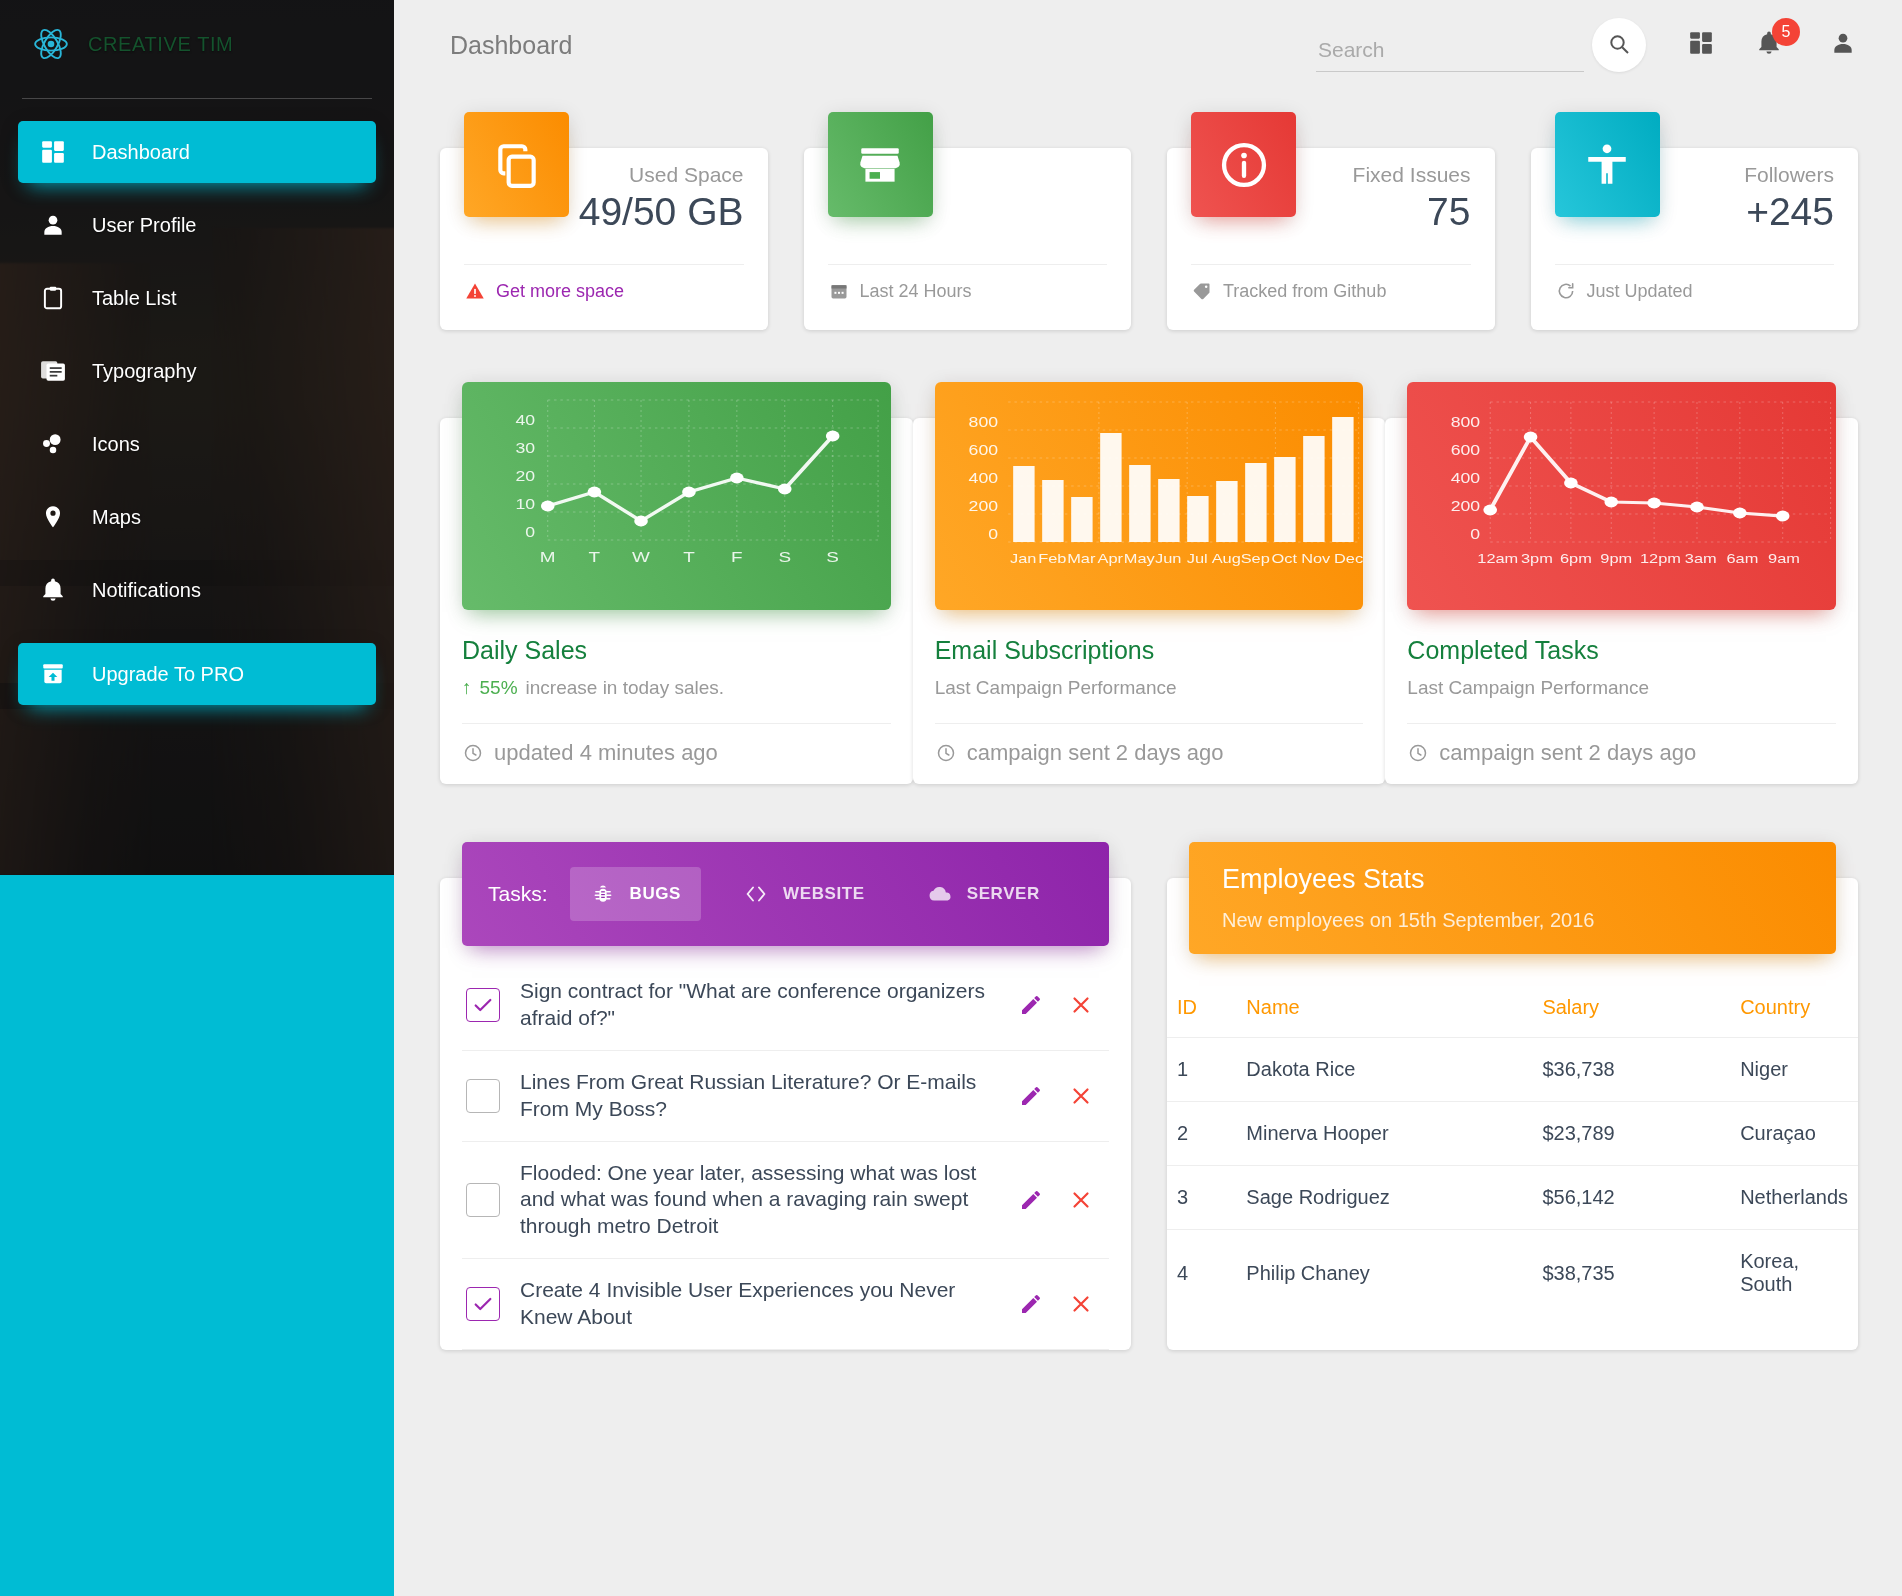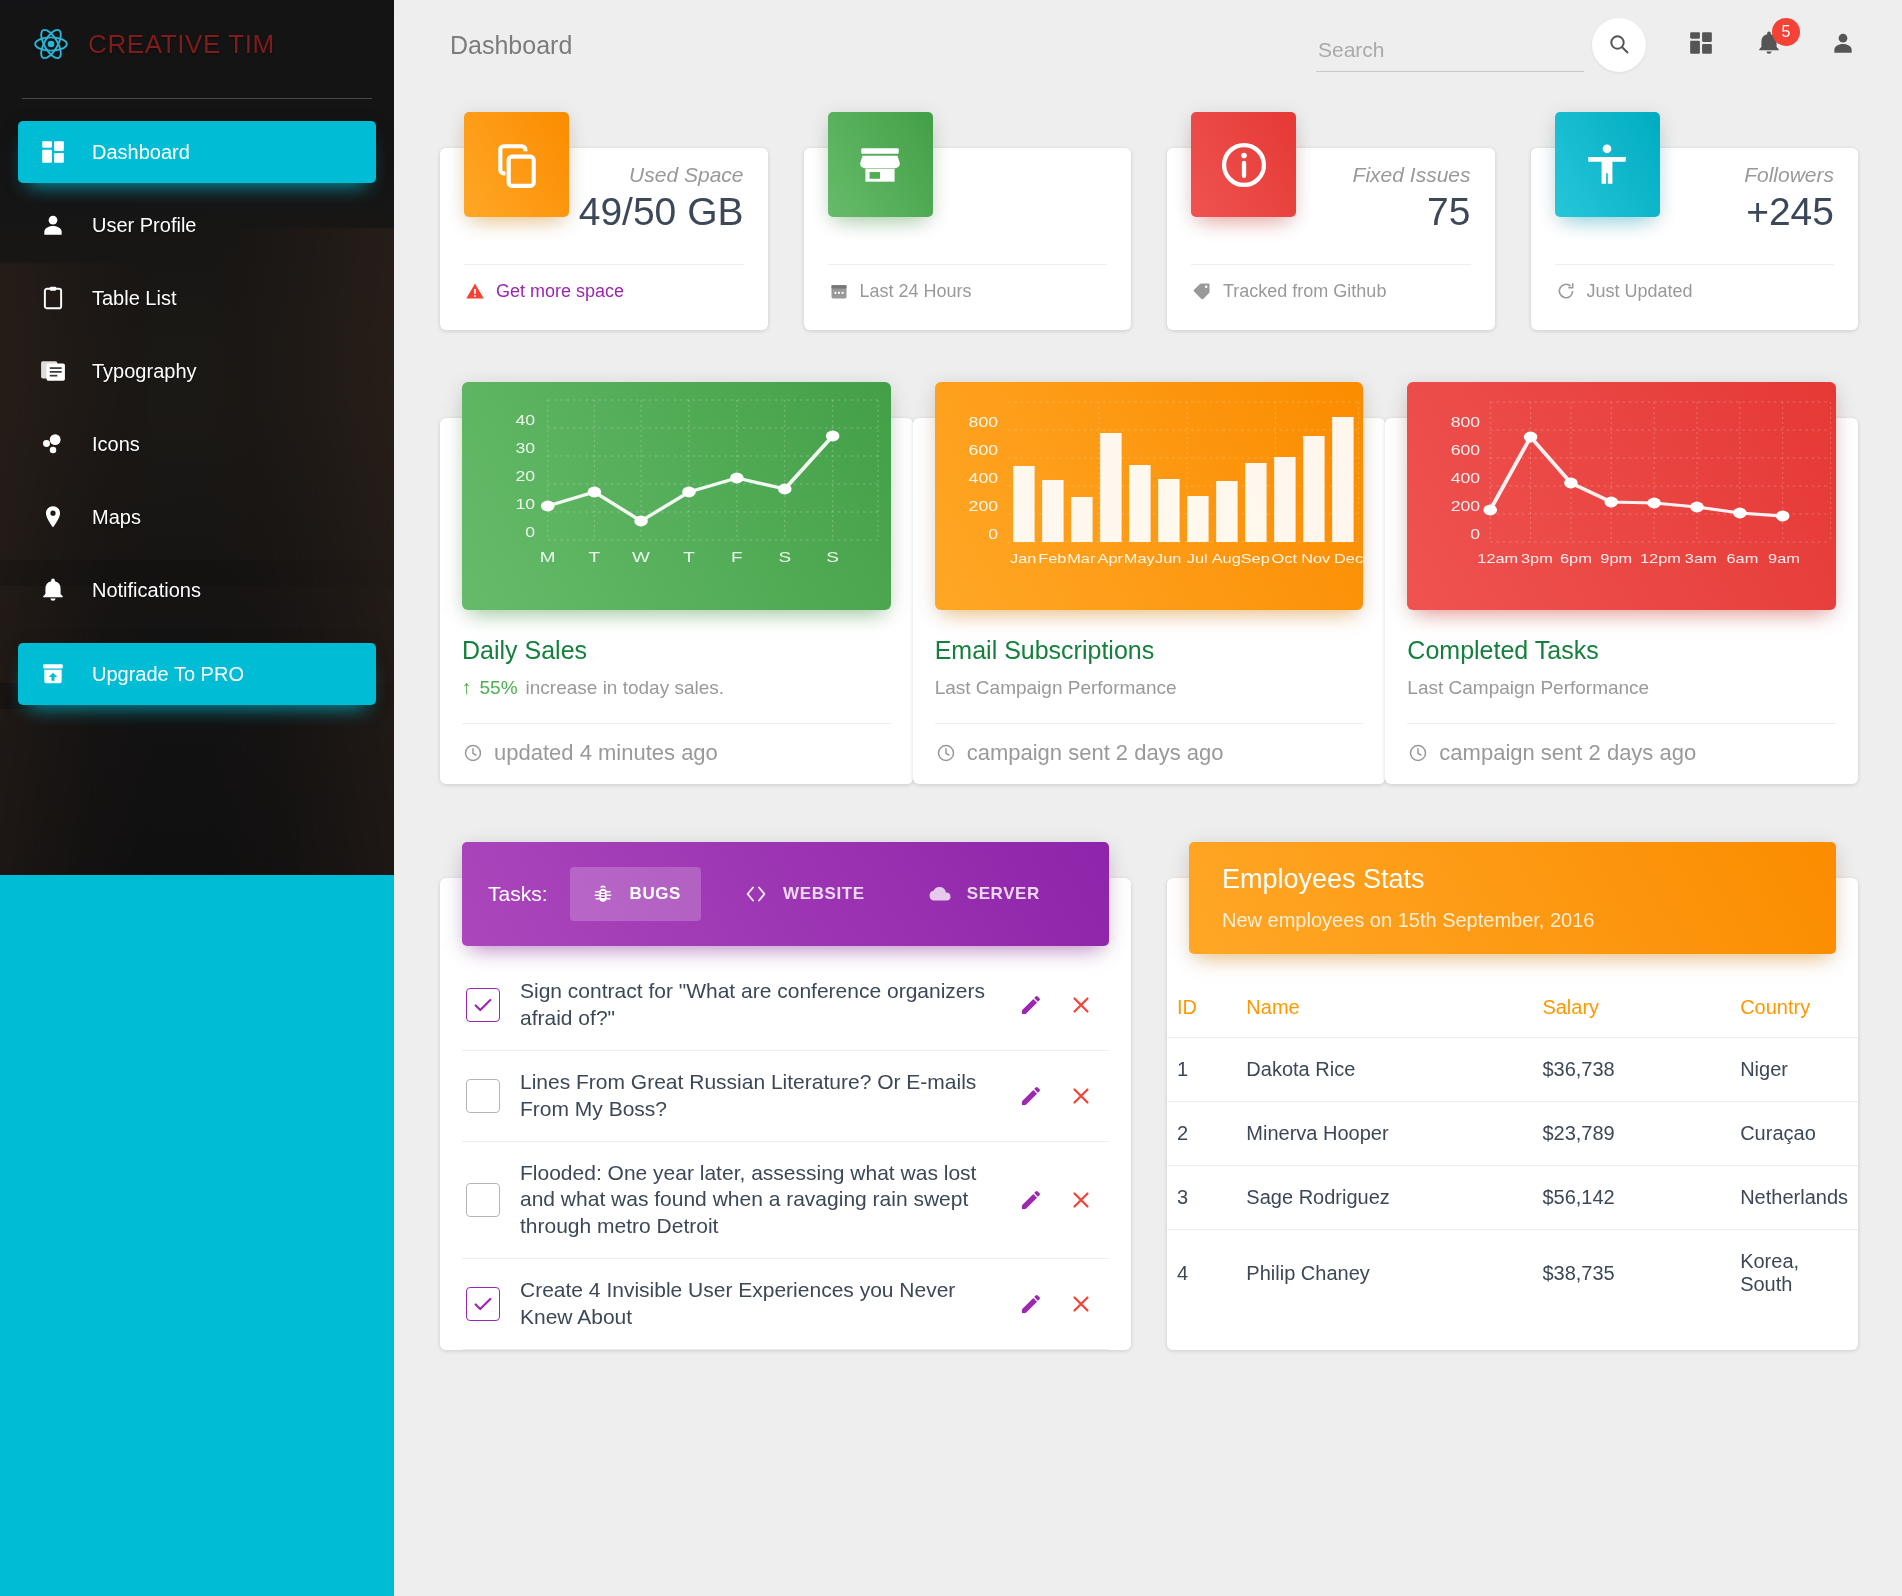--- a/index.html
+++ b/index.html
@@ -47,21 +47,21 @@
     background: rgba(18,18,20,0.62);
   }
   .sidebar-inner { position: relative; z-index: 5; }
 
   .brand {
     display: flex; align-items: center; gap: 16px;
     height: 88px; padding: 0 30px;
   }
   .brand-logo { width: 42px; height: 42px; flex: 0 0 42px; display: flex; align-items: center; justify-content: center; }
   .brand-title {
-    color: #7f1d1d; font-size: 26px; letter-spacing: 0.6px; font-weight: 400;
+    color: #14532d; font-size: 20px; letter-spacing: 0.6px; font-weight: 400;
     text-shadow: 0 1px 2px rgba(0,0,0,0.5);
   }
   .brand-sep { height: 1px; background: rgba(255,255,255,0.22); margin: 10px 22px 0 22px; }
 
   .nav { padding: 22px 18px 0 18px; }
   .nav-item {
     display: flex; align-items: center; gap: 22px;
     height: 62px; padding: 0 18px; margin-bottom: 11px;
     border-radius: 5px; color: #ffffff; font-size: 20px;
     text-shadow: 0 1px 2px rgba(0,0,0,0.45);
@@ -128,21 +128,21 @@
   .stat-top { display: flex; align-items: flex-start; min-height: 116px; }
   .stat-icon {
     width: 105px; height: 105px; border-radius: 5px; margin-top: -36px;
     display: flex; align-items: center; justify-content: center; flex: 0 0 105px;
   }
   .stat-icon.orange { background: linear-gradient(60deg, #ffa726, #fb8c00); box-shadow: 0 12px 20px -10px rgba(255,152,0,0.45), 0 4px 20px 0 rgba(0,0,0,0.12); }
   .stat-icon.green  { background: linear-gradient(60deg, #66bb6a, #43a047); box-shadow: 0 12px 20px -10px rgba(76,175,80,0.45), 0 4px 20px 0 rgba(0,0,0,0.12); }
   .stat-icon.red    { background: linear-gradient(60deg, #ef5350, #e53935); box-shadow: 0 12px 20px -10px rgba(244,67,54,0.45), 0 4px 20px 0 rgba(0,0,0,0.12); }
   .stat-icon.cyan   { background: linear-gradient(60deg, #26c6da, #00acc1); box-shadow: 0 12px 20px -10px rgba(0,188,212,0.45), 0 4px 20px 0 rgba(0,0,0,0.12); }
   .stat-meta { flex: 1 1 auto; text-align: right; padding-top: 14px; padding-left: 8px; }
-  .stat-label { font-size: 21px; color: #999999; line-height: 1.2; font-style: italic; }
+  .stat-label { font-size: 21px; color: #999999; line-height: 1.2; }
   .stat-value { font-size: 39px; color: #3c4858; line-height: 1.18; margin-top: 2px; word-break: break-word; }
   .stat-divider { border-top: 1px solid #eeeeee; margin: 0 0 0 0; }
   .stat-foot {
     display: flex; align-items: center; gap: 10px;
     padding: 15px 0 16px 0; font-size: 18px; color: #999999;
   }
   .stat-foot.warn { color: #9c27b0; }
   .foot-ico { width: 22px; height: 22px; display: flex; align-items: center; justify-content: center; }
 
   

